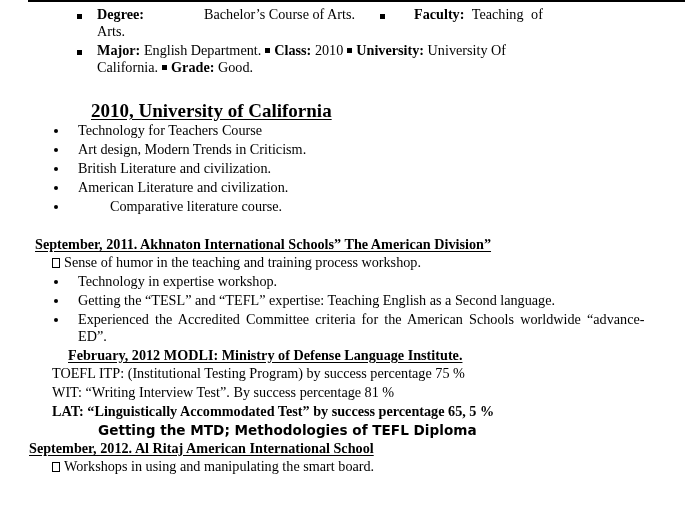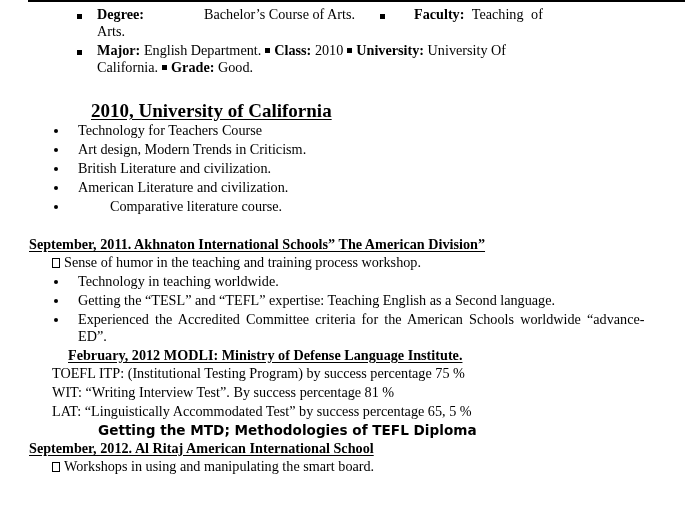--- a/index.html
+++ b/index.html
@@ -51,38 +51,38 @@
   <div class="abs" style="left:78px; top:141px;">Art design, Modern Trends in Criticism.</div>
   <span class="dot" style="left:54px; top:167px;"></span>
   <div class="abs" style="left:78px; top:160px;">British Literature and civilization.</div>
   <span class="dot" style="left:54px; top:186px;"></span>
   <div class="abs" style="left:78px; top:179px;">American Literature and civilization.</div>
   <span class="dot" style="left:54px; top:205px;"></span>
   <div class="abs" style="left:78px; top:198px;margin-left:32px;">Comparative literature course.</div>
 </div>
 
 <div>
-  <div class="abs h-under" style="left:29px; top:236px;">September, 2011. Akhnaton International Schools” The American Division”</div>
+  <div class="abs h-under" style="left:35px; top:236px;">September, 2011. Akhnaton International Schools” The American Division”</div>
   <div class="abs" style="left:52px; top:254px;">
     <span class="box"></span><span>Sense of humor in the teaching and training process workshop.</span>
   </div>
   <span class="dot" style="left:54px; top:280px;"></span>
-  <div class="abs" style="left:78px; top:273px;">Technology in teaching worldwide.</div>
+  <div class="abs" style="left:78px; top:273px;">Technology in expertise workshop.</div>
   <span class="dot" style="left:54px; top:299px;"></span>
   <div class="abs" style="left:78px; top:292px;">Getting the “TESL” and “TEFL” expertise: Teaching English as a Second language.</div>
   <span class="dot" style="left:54px; top:318px;"></span>
   <div class="abs" style="left:78px; top:311px; word-spacing:2.6px;">Experienced the Accredited Committee criteria for the American Schools worldwide “advance-</div>
   <div class="abs" style="left:78px; top:328px;text-align:right;">ED”.</div>
 </div>
 
 <div>
   <div class="abs h-under" style="left:68px; top:347px;">February, 2012 MODLI: Ministry of Defense Language Institute.</div>
   <div class="abs" style="left:52px; top:365px;">TOEFL ITP: (Institutional Testing Program) by success percentage 75 %</div>
   <div class="abs" style="left:52px; top:384px;">WIT: “Writing Interview Test”. By success percentage 81 %</div>
-  <div class="abs" style="left:52px; top:403px;">LAT: “Linguistically Accommodated Test” by success percentage 65, 5 %</div>
+  <div class="abs" style="left:52px; top:403px;font-weight:bold;">LAT: “Linguistically Accommodated Test” by success percentage 65, 5 %</div>
 </div>
 
 <div class="abs sans" style="left:50px; top:422px;">Getting the MTD; Methodologies of TEFL Diploma</div>
 
 <div>
   <div class="abs h-under" style="left:29px; top:440px;">September, 2012. Al Ritaj American International School</div>
   <div class="abs" style="left:52px; top:458px;">
     <span class="box"></span><span>Workshops in using and manipulating the smart board.</span>
   </div>
 </div>

